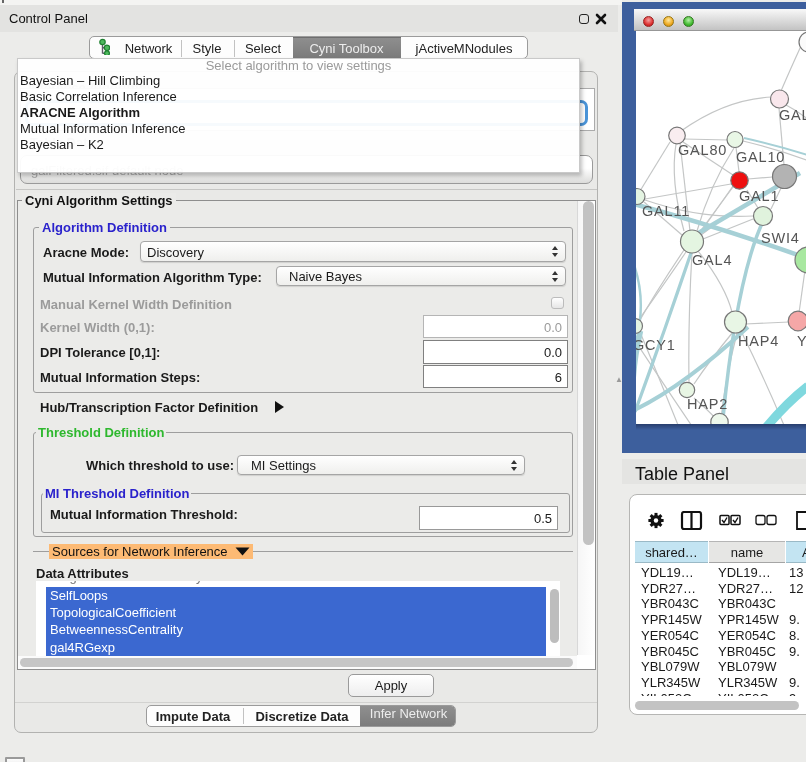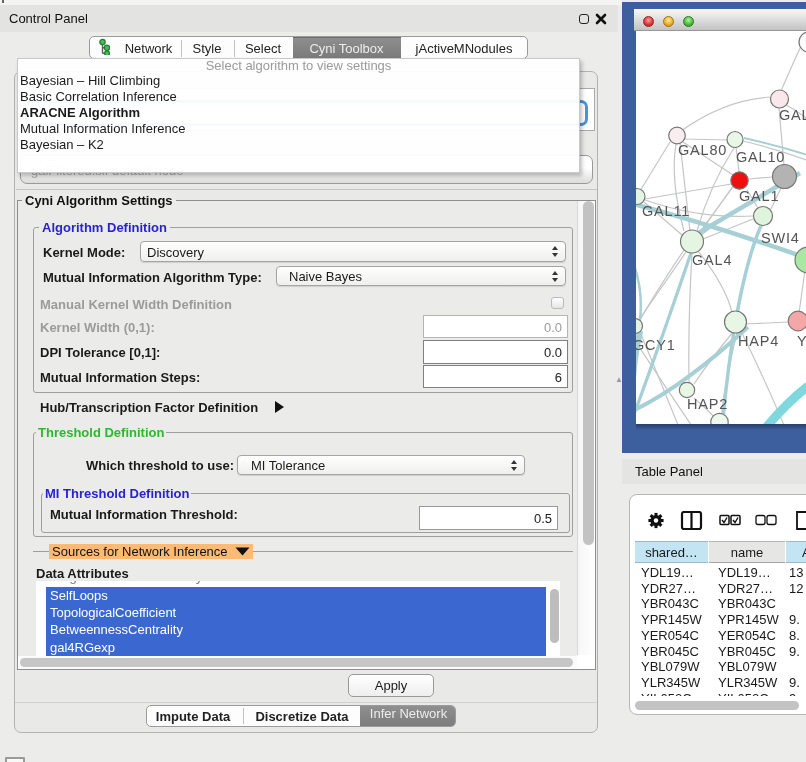--- a/index.html
+++ b/index.html
@@ -54,21 +54,21 @@
   <div class="abs" style="left:202.5px;top:0;width:108px;height:23px;background:linear-gradient(#8f8f8f,#797979);box-shadow:inset 0 1px 0 #6e6e6e;color:#ededed;text-align:center;padding-top:4px;">Cyni Toolbox</div>
   <div class="abs" style="left:310px;top:4px;width:128px;text-align:center;color:#222;">jActiveMNodules</div>
 </div>
 
 <div class="abs" style="left:17px;top:200px;width:579px;height:470px;border:1px solid #8e8e8e;background:#ebebe9;"></div>
 <div class="abs" style="left:22px;top:193px;background:#ebebe9;padding:0 3px;color:#111;font-weight:bold;">Cyni Algorithm Settings</div>
 
 <div class="abs" style="left:33px;top:227px;width:540px;height:166px;border:1px solid #9e9e9e;border-radius:3px;"></div>
 <div class="abs" style="left:39px;top:220px;background:#ebebe9;padding:0 3px;color:#2a22cc;font-weight:bold;">Algorithm Definition</div>
 
-<div class="abs" style="left:43px;top:245px;font-weight:bold;">Kernel Mode:</div>
+<div class="abs" style="left:43px;top:245px;font-weight:bold;">Aracne Mode:</div>
 <div class="combo abs" style="left:140px;top:241px;width:426px;height:21px;">
   <span style="position:absolute;left:6px;top:3px;">Discovery</span>
 </div>
 <div class="abs" style="left:43px;top:270px;font-weight:bold;">Mutual Information Algorithm Type:</div>
 <div class="combo abs" style="left:276px;top:266px;width:290px;height:20px;">
   <span style="position:absolute;left:12px;top:2px;">Naive Bayes</span>
 </div>
 <div class="abs" style="left:40px;top:297px;font-weight:bold;color:#9b9b9b;">Manual Kernel Width Definition</div>
 <div class="abs" style="left:551px;top:297px;width:13px;height:12px;border:1px solid #bcbcbc;border-radius:3px;background:linear-gradient(#ffffff,#e6e6e6);"></div>
 <div class="abs" style="left:40px;top:320px;font-weight:bold;color:#9b9b9b;">Kernel Width (0,1):</div>
@@ -80,21 +80,21 @@
 
 <div class="abs" style="left:40px;top:400px;font-weight:bold;">Hub/Transcription Factor Definition</div>
 <svg class="abs" style="left:273px;top:400px;" width="12" height="14" viewBox="0 0 12 14">
     <path d="M2 1 L11 7 L2 13 Z" fill="#111"></path>
   </svg>
 
 <div class="abs" style="left:33px;top:432px;width:540px;height:105px;border:1px solid #9e9e9e;border-radius:3px;"></div>
 <div class="abs" style="left:36px;top:425px;background:#ebebe9;padding:0 2px;color:#2eb82e;font-weight:bold;">Threshold Definition</div>
 <div class="abs" style="left:86px;top:458px;font-weight:bold;">Which threshold to use:</div>
 <div class="combo abs" style="left:237px;top:455px;width:288px;height:20px;">
-  <span style="position:absolute;left:13px;top:2px;">MI Tolerance</span>
+  <span style="position:absolute;left:13px;top:2px;">MI Settings</span>
 </div>
 
 <div class="abs" style="left:41px;top:493px;width:529px;height:40px;border:1px solid #9e9e9e;border-radius:3px;"></div>
 <div class="abs" style="left:43px;top:486px;background:#ebebe9;padding:0 2px;color:#2a22cc;font-weight:bold;">MI Threshold Definition</div>
 <div class="abs" style="left:50px;top:507px;font-weight:bold;">Mutual Information Threshold:</div>
 <div class="abs" style="left:419px;top:506px;width:139px;height:24px;background:#fff;border:1px solid #999;text-align:right;padding:4px 5px 0 1px;">0.5</div>
 
 <div class="abs" style="left:33px;top:551px;width:540px;height:1px;background:#9e9e9e;"></div>
 <div class="abs" style="left:49px;top:544px;background:#fdba74;padding:0 3px;color:#111;">Sources for Network Inference<svg style="margin-left:7px" width="15" height="9" viewBox="0 0 15 9">
       <path d="M0.5 0.5 L14.5 0.5 L7.5 8.5 Z" fill="#111"></path>
@@ -230,21 +230,21 @@
     <text x="633" y="350">GCY1</text>
     <text x="738" y="346">HAP4</text>
     <text x="797" y="346">YJL</text>
     <text x="687" y="409">HAP2</text>
   </g>
 </svg>
 
 <div class="abs" style="left:636px;top:424px;width:170px;height:6px;background:linear-gradient(rgba(0,0,20,0.35),rgba(0,0,20,0));"></div>
 
 <div class="abs" style="left:622px;top:459px;width:184px;height:25px;background:#e4e4e2;">
-  <div class="abs" style="left:13px;top:5px;font-size:13px;color:#111;">Table Panel</div>
+  <div class="abs" style="left:13px;top:5px;font-size:18px;color:#111;">Table Panel</div>
 </div>
 
 <div class="abs" style="left:629px;top:494px;width:190px;height:221px;background:#fff;border:1px solid #b6b6b4;border-radius:8px;overflow:hidden;">
 
   <svg class="abs" style="left:17px;top:16px;" width="170" height="20" viewBox="0 0 170 20">
 
     <g transform="translate(9,9.5)" fill="#111">
       <circle r="5.6"></circle>
       <g>
         <rect x="-1.5" y="-7.6" width="3" height="15.2"></rect>

